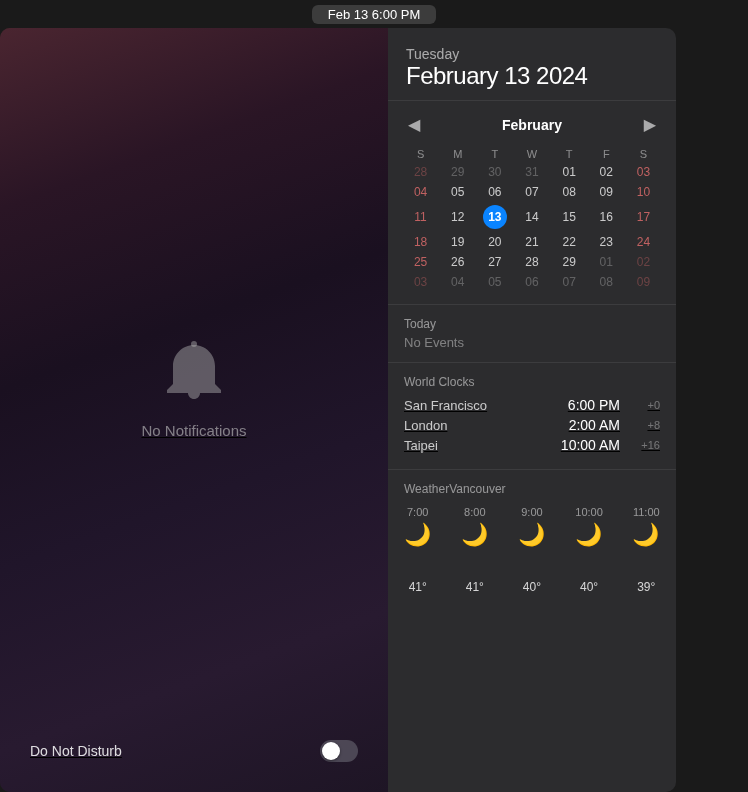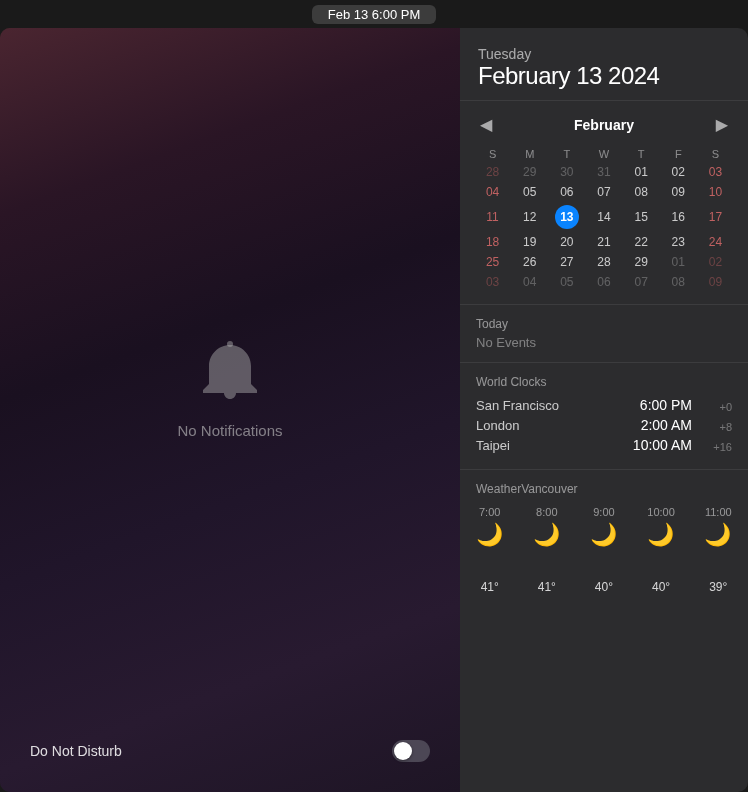--- a/index.html
+++ b/index.html
@@ -34,31 +34,32 @@
     
     .main-area {
       display: flex;
       width: 100%;
       height: calc(792px - 28px);
       position: relative;
     }
 
     
     .left-panel {
-      width: 460px;
+      width: 388px;
       height: 100%;
       background: linear-gradient(180deg, #3a2020 0%, #2a1a2a 30%, #1a1520 60%, #251828 100%);
       display: flex;
       flex-direction: column;
       align-items: center;
       justify-content: space-between;
       padding: 20px;
       position: relative;
       border-radius: 10px 0 0 10px;
       overflow: hidden;
+      text-decoration: underline;
     }
 
     .left-panel-bg {
       position: absolute;
       inset: 0;
       background: linear-gradient(160deg, #4a2530 0%, #2a1525 20%, #1a1020 40%, #20152a 60%, #281a30 80%, #1e1525 100%);
       z-index: 0;
     }
 
     .notifications-area {
@@ -236,22 +237,23 @@
       border-bottom: 1px solid rgba(255,255,255,0.08);
     }
     .section-title {
       color: rgba(255,255,255,0.5);
       font-size: 12px;
       font-weight: 500;
       margin-bottom: 8px;
     }
     .clock-row {
       display: flex;
-      align-items: flex-end;
+      align-items: center;
       margin-bottom: 4px;
+      text-decoration: underline;
     }
     .clock-city {
       color: rgba(255,255,255,0.75);
       font-size: 13px;
       flex: 1;
     }
     .clock-time {
       color: #fff;
       font-size: 14px;
       font-weight: 500;

